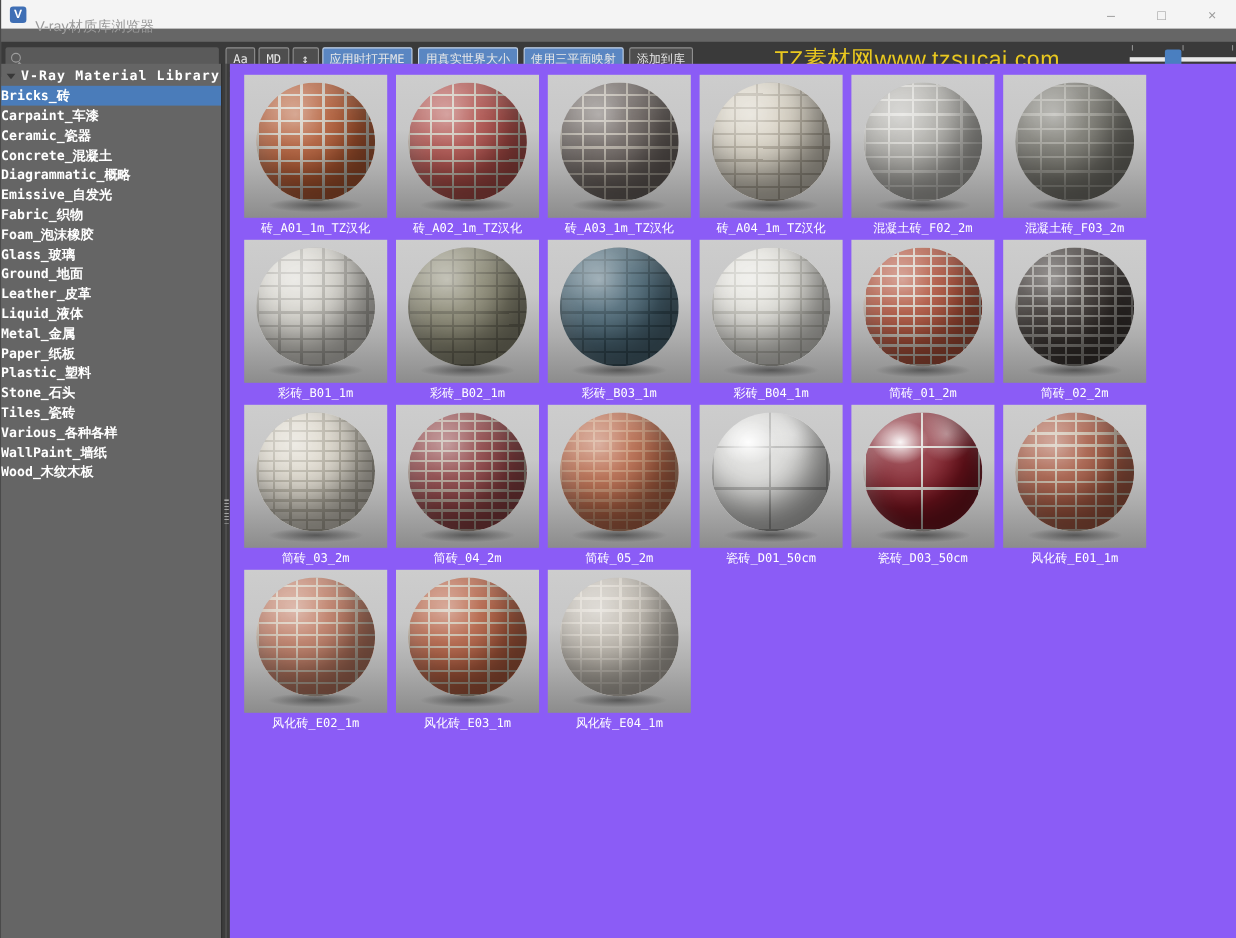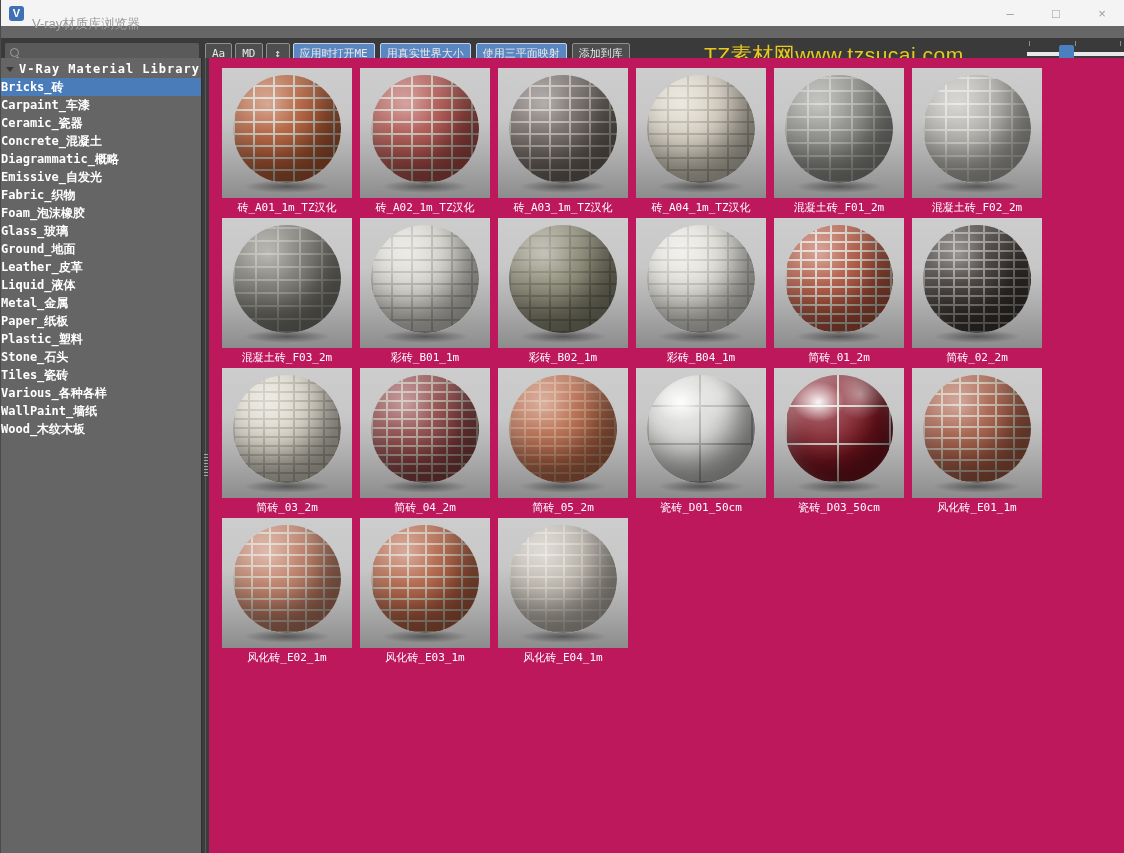--- a/index.html
+++ b/index.html
@@ -106,21 +106,21 @@
     content:""; position:absolute; left:3px; top:0; width:1px; height:100%; background:#5a5a5a;
   }
   .grip {
     position:absolute; left:2px; top:396px; width:4px; height:22px;
     background:repeating-linear-gradient(0deg,#a5a5a5 0 1px,transparent 1px 3px);
   }
 
   
   .content {
     position:absolute; left:208px; top:58px; width:916px; height:795px;
-    background:#be185d; overflow:hidden;
+    background:#8b5cf6; overflow:hidden;
   }
   .grid {
     position:absolute; left:13px; top:10px; width:830px;
     display:flex; flex-wrap:wrap;
   }
   .card { width:130px; margin-right:8px; cursor:default; }
   .preview {
     position:relative; width:130px; height:130px; overflow:hidden;
     background:linear-gradient(180deg,#cdcdcd 0%,#c7c7c7 38%,#adadad 68%,#8c8c8c 100%);
   }
@@ -284,27 +284,20 @@
   </div>
 
   <div class="card">
     <div class="preview">
       <div class="sphere-shadow"></div>
       <div class="sphere" style="--brick: #d9d3c5; --mortar: #b3ac9d; --bw: 20px; --bh: 12px;"></div>
     </div>
     <div class="card-label">砖_A04_1m_TZ汉化</div>
   </div>
 
-  <div class="card">
-    <div class="preview">
-      <div class="sphere-shadow"></div>
-      <div class="sphere" style="--brick: #90908c; --mortar: #b9b9b4; --bw: 22px; --bh: 13px;"></div>
-    </div>
-    <div class="card-label">混凝土砖_F01_2m</div>
-  </div>
 
   <div class="card">
     <div class="preview">
       <div class="sphere-shadow"></div>
       <div class="sphere" style="--brick: #b4b3ae; --mortar: #d8d7d2; --bw: 22px; --bh: 13px;"></div>
     </div>
     <div class="card-label">混凝土砖_F02_2m</div>
   </div>
 
   <div class="card">
@@ -324,20 +317,27 @@
   </div>
 
   <div class="card">
     <div class="preview">
       <div class="sphere-shadow"></div>
       <div class="sphere" style="--brick: #8e8c77; --mortar: #716f5e; --bw: 20px; --bh: 12px;"></div>
     </div>
     <div class="card-label">彩砖_B02_1m</div>
   </div>
 
+  <div class="card">
+    <div class="preview">
+      <div class="sphere-shadow"></div>
+      <div class="sphere" style="--brick: #4d6a79; --mortar: #37505c; --bw: 20px; --bh: 12px;"></div>
+    </div>
+    <div class="card-label">彩砖_B03_1m</div>
+  </div>
 
   <div class="card">
     <div class="preview">
       <div class="sphere-shadow"></div>
       <div class="sphere" style="--brick: #e4e3dd; --mortar: #c4c3bb; --bw: 20px; --bh: 12px;"></div>
     </div>
     <div class="card-label">彩砖_B04_1m</div>
   </div>
 
   <div class="card">

